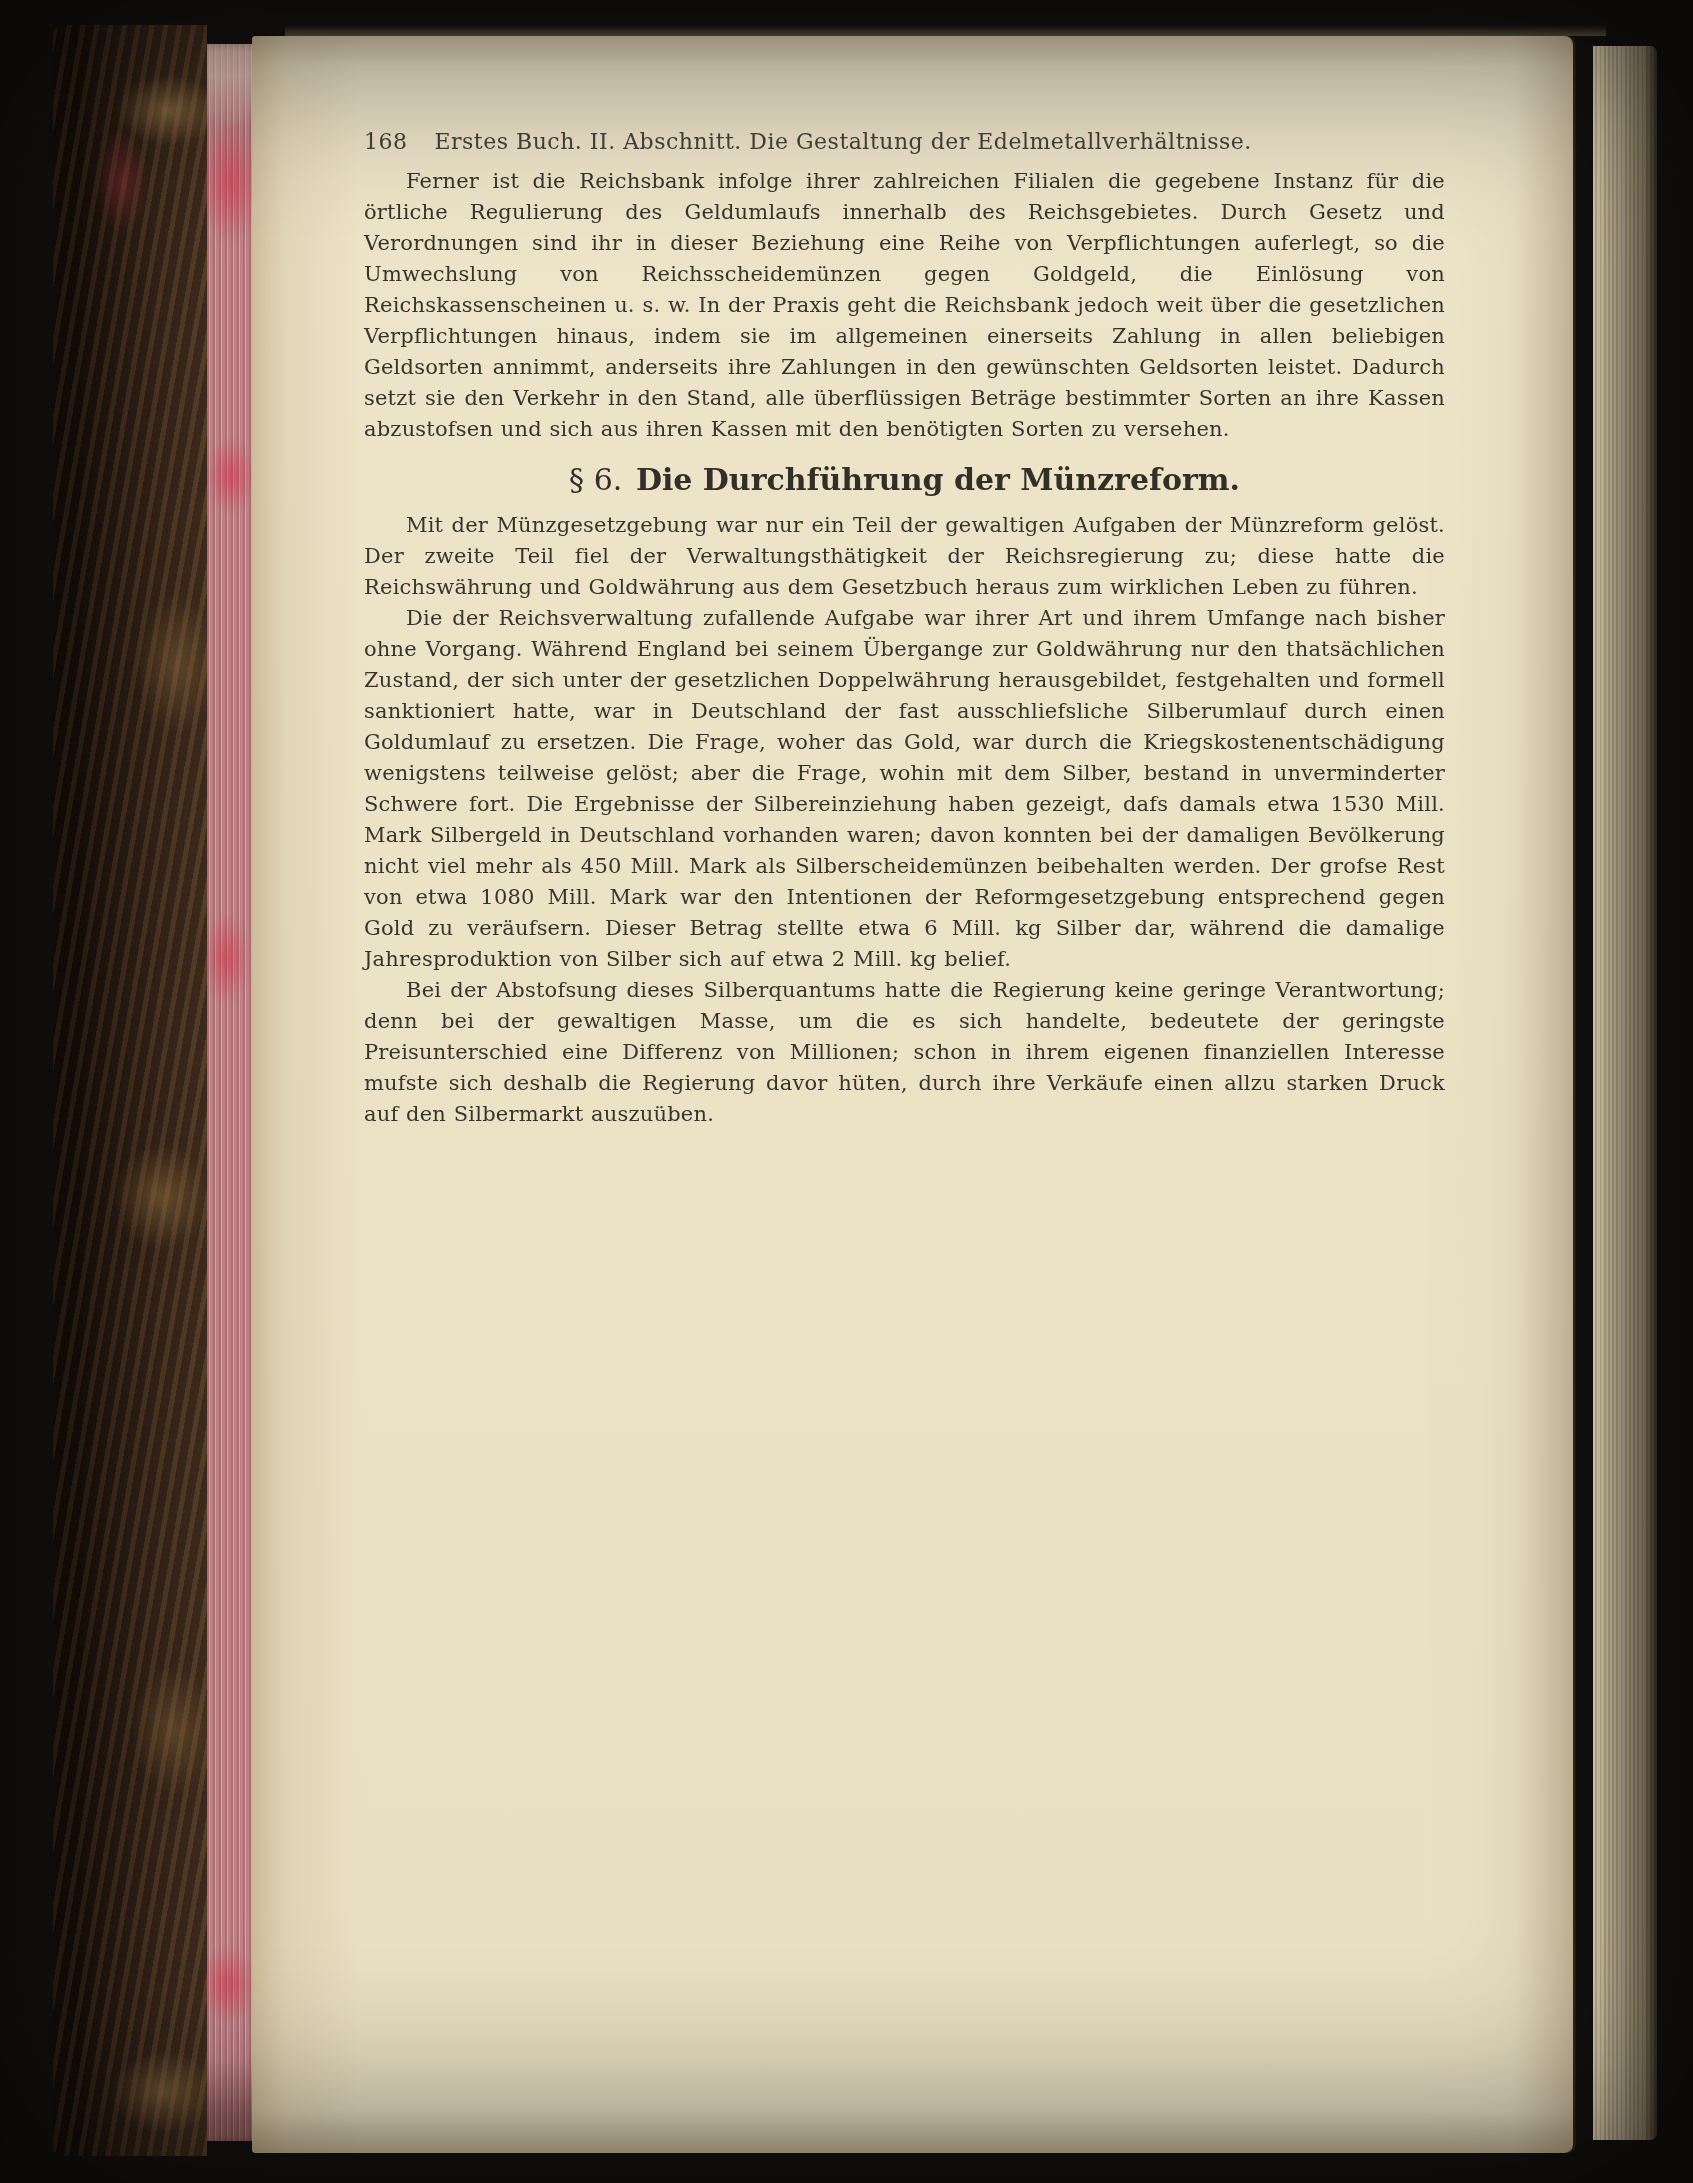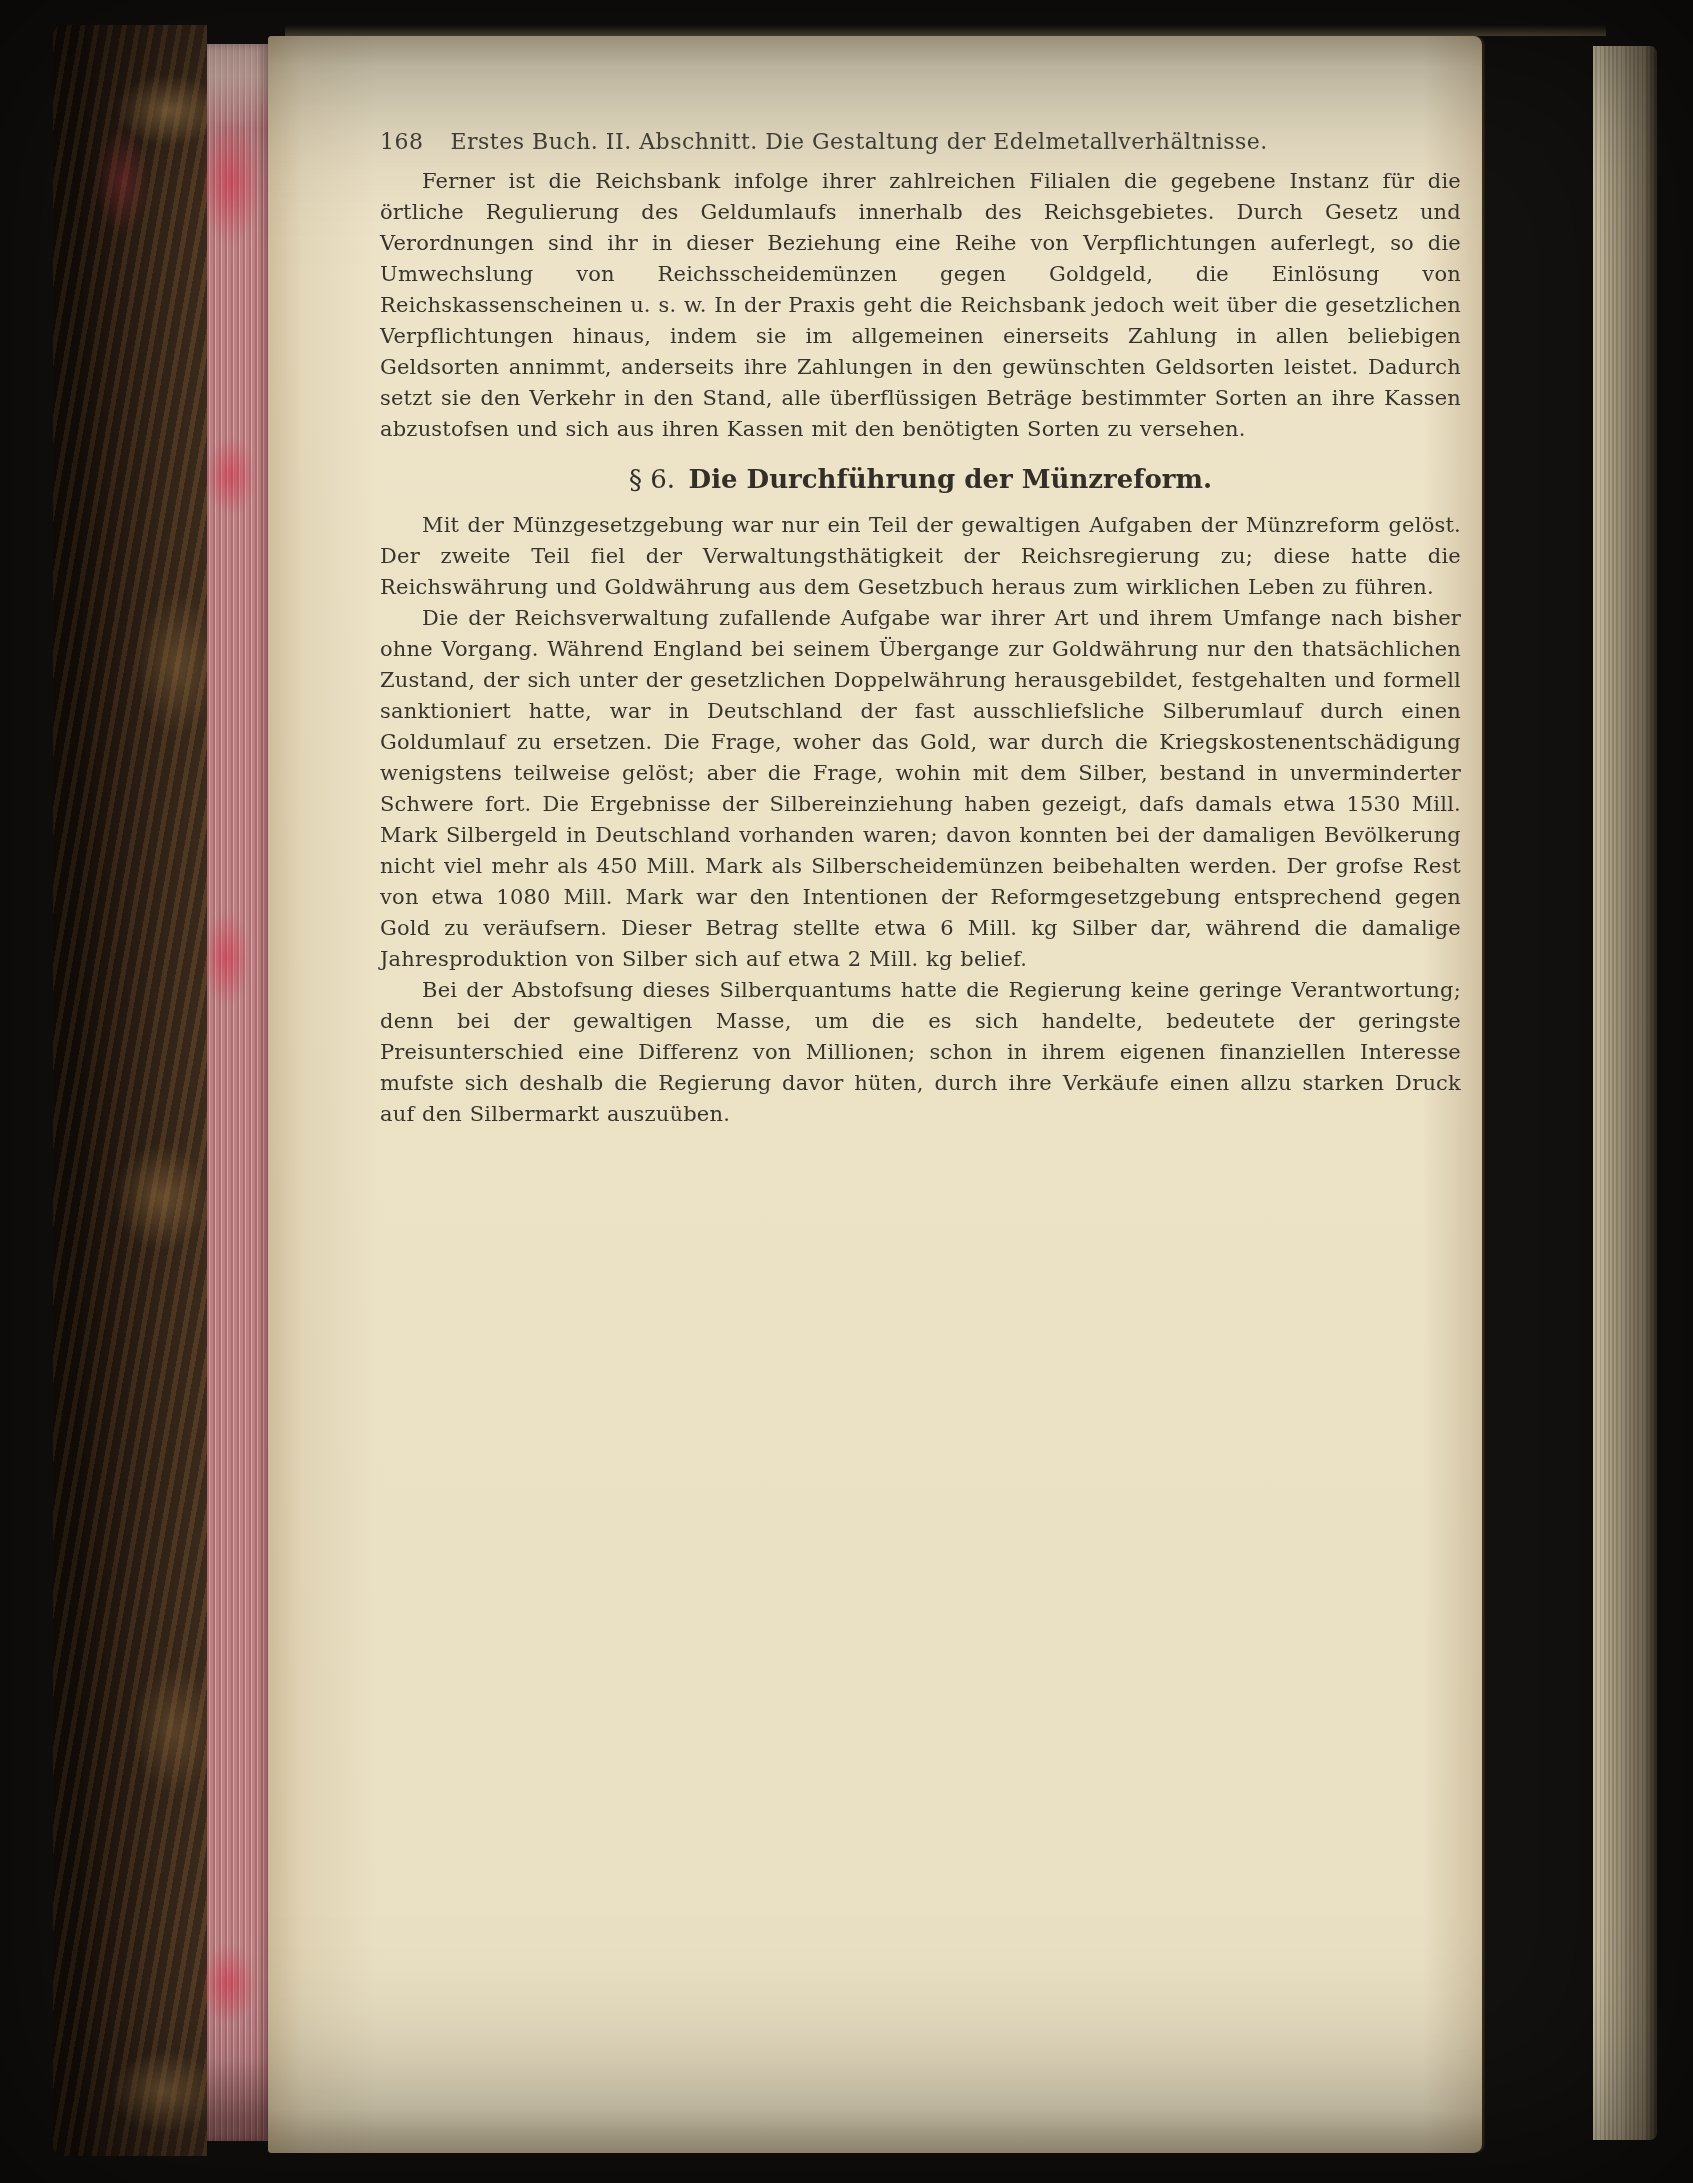--- a/index.html
+++ b/index.html
@@ -47,21 +47,21 @@
 
   
   .top-edge {
     position:absolute; left:285px; top:25.4px; width:1321px; height:10.2px;
     background:linear-gradient(180deg, rgba(120,105,75,0), rgba(150,135,100,0.55));
     border-radius:3.4px 3.4px 0 0;
   }
 
   
   .page {
-    position:absolute; left:268px; top:36px; width:1214px; height:2117px;
+    position:absolute; left:252px; top:36px; width:1321px; height:2117px;
     background-color:#ece2c6;
     background-image:
       linear-gradient(90deg, rgba(150,120,75,0.35) 0, rgba(150,120,75,0.12) 34px, rgba(150,120,75,0) 110px),
       linear-gradient(270deg, rgba(140,110,70,0.25) 0, rgba(140,110,70,0) 59px),
       linear-gradient(180deg, rgba(140,110,70,0.22) 0, rgba(140,110,70,0) 30.5px),
       linear-gradient(0deg, rgba(120,95,60,0.28) 0, rgba(120,95,60,0) 42px),
       linear-gradient(180deg, #eee4c9, #e9dfc2);
     border-radius:3.4px 8.5px 8.5px 3.4px;
     box-shadow: 2.5px 0 0 rgba(90,70,45,0.45);
   }
@@ -91,21 +91,21 @@
   }
   .pagenum { margin-right:27px; }
   .para {
     margin:0;
     font-size:21px; line-height:31px;
     text-align:justify; text-indent:42px;
     letter-spacing:0.2px; word-spacing:0.8px;
     color:#38342c;
   }
   .section-heading {
-    text-align:center; font-size:26px; line-height:31px;
+    text-align:center; font-size:30px; line-height:31px;
     margin:18.6px 0 15.2px; color:#332f28;
   }
   .section-number { margin-right:13.6px; }
   .section-title { font-weight:bold; }
 </style>
 </head>
 <body>
 
 <div class="photo">
 

